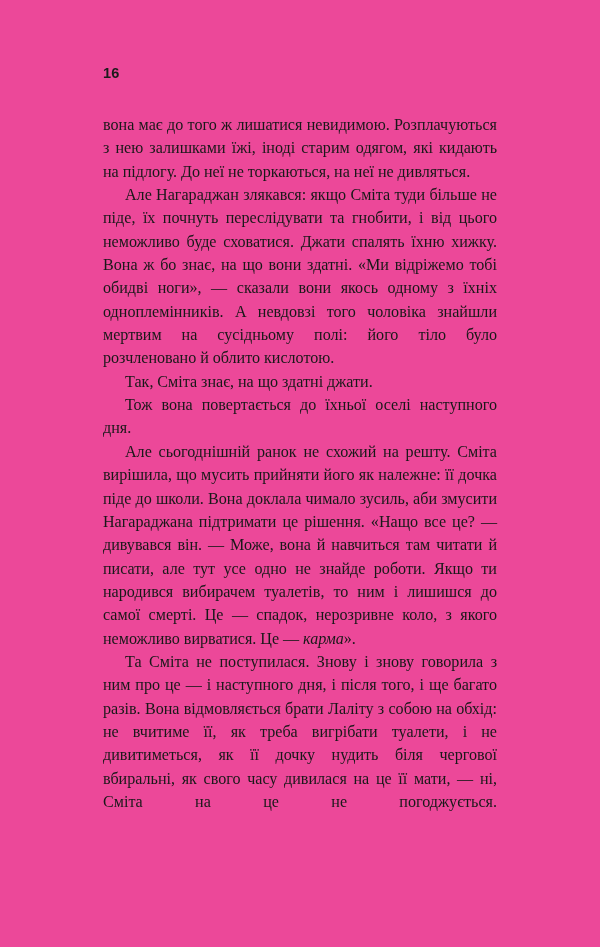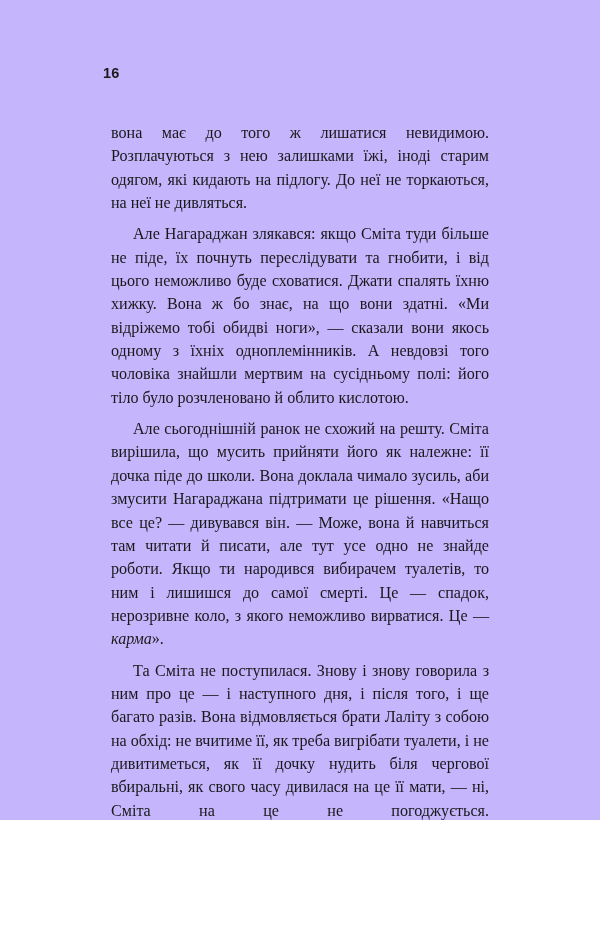--- a/index.html
+++ b/index.html
@@ -9,23 +9,23 @@
   body {
     width: 600px;
     height: 947px;
     background: #ffffff;
     font-family: "Liberation Serif", "DejaVu Serif", serif;
     -webkit-font-smoothing: antialiased;
   }
   .page {
     position: relative;
     width: 600px;
-    height: 820px;
+    height: 947px;
     box-sizing: border-box;
-    background: #c4b5fd;
+    background: #ec4899;
     overflow: hidden;
   }
   .folio {
     position: absolute;
     left: 103px;
     top: 66px;
     font-family: "Liberation Sans", "DejaVu Sans", sans-serif;
     font-size: 14.5px;
     font-weight: 700;
     color: #1b1b1b;
@@ -39,21 +39,21 @@
     width: 394px;
     color: #191919;
     font-size: 16.1px;
     line-height: 23.35px;
     text-align: justify;
     text-justify: inter-word;
     word-spacing: -0.1px;
     hyphens: none;
   }
   .textblock p {
-    margin: 8px;
+    margin: 0;
     text-indent: 22px;
     text-align: justify;
   }
   .textblock p.noindent {
     text-indent: 0;
   }
   .textblock p:last-child {
     text-align-last: justify;
   }
   .textblock p.ragged-last {
@@ -69,20 +69,22 @@
 
   <div class="folio">16</div>
 
   <div class="textblock">
 
     <p class="noindent">вона має до того ж лишатися невидимою. Розплачуються з нею залишками їжі, іноді старим одягом, які кидають на підлогу. До неї не торкаються, на неї не дивляться.</p>
 
 
     <p>Але Нагараджан злякався: якщо Сміта туди більше не піде, їх почнуть переслідувати та гнобити, і від цього неможливо буде сховатися. Джати спалять їхню хижку. Вона ж бо знає, на що вони здатні. «Ми відріжемо тобі обидві ноги», — сказали вони якось одному з їхніх одноплемінників. А невдовзі того чоловіка знайшли мертвим на сусідньому полі: його тіло було розчленовано й облито кислотою.</p>
 
+    <p class="ragged-last">Так, Сміта знає, на що здатні джати.</p>
 
+    <p class="ragged-last">Тож вона повертається до їхньої оселі наступного дня.</p>
 
     <p class="ragged-last"><span>Але сьогоднішній ранок не схожий на решту. Сміта вирішила, що мусить прийняти його як належне: її дочка піде до школи. Вона доклала чимало зусиль, аби змусити Нагараджана підтримати це рішення. «Нащо все це? — дивувався він. — Може, вона й навчиться там читати й писати, але тут усе одно не знайде роботи. Якщо ти народився вибирачем туалетів, то ним і лишишся до самої смерті. Це — спадок, нерозривне коло, з якого неможливо вирватися. Це — </span><em>карма</em><span>».</span></p>
 
     <p>Та Сміта не поступилася. Знову і знову говорила з ним про це — і наступного дня, і після того, і ще багато разів. Вона відмовляється брати Лаліту з собою на обхід: не вчитиме її, як треба вигрібати туалети, і не дивитиметься, як її дочку нудить біля чергової вбиральні, як свого часу дивилася на це її мати, — ні, Сміта на це не погоджується.</p>
 
   </div>
 </div>
 
 </body></html>

